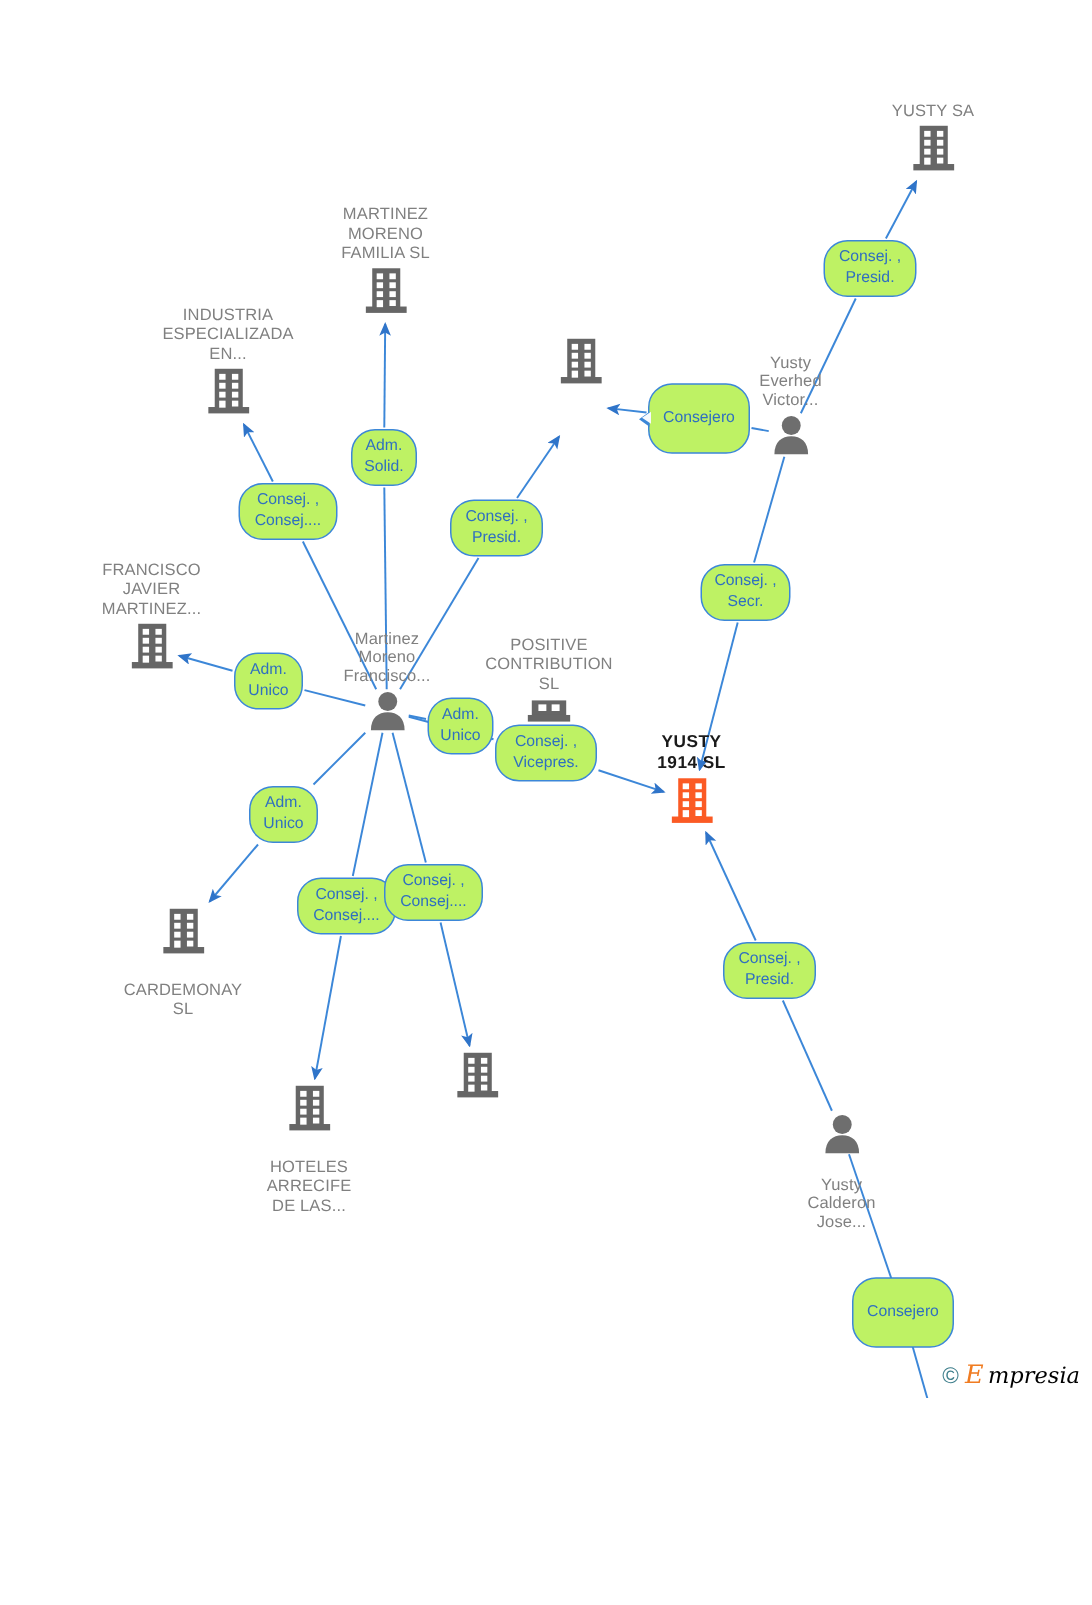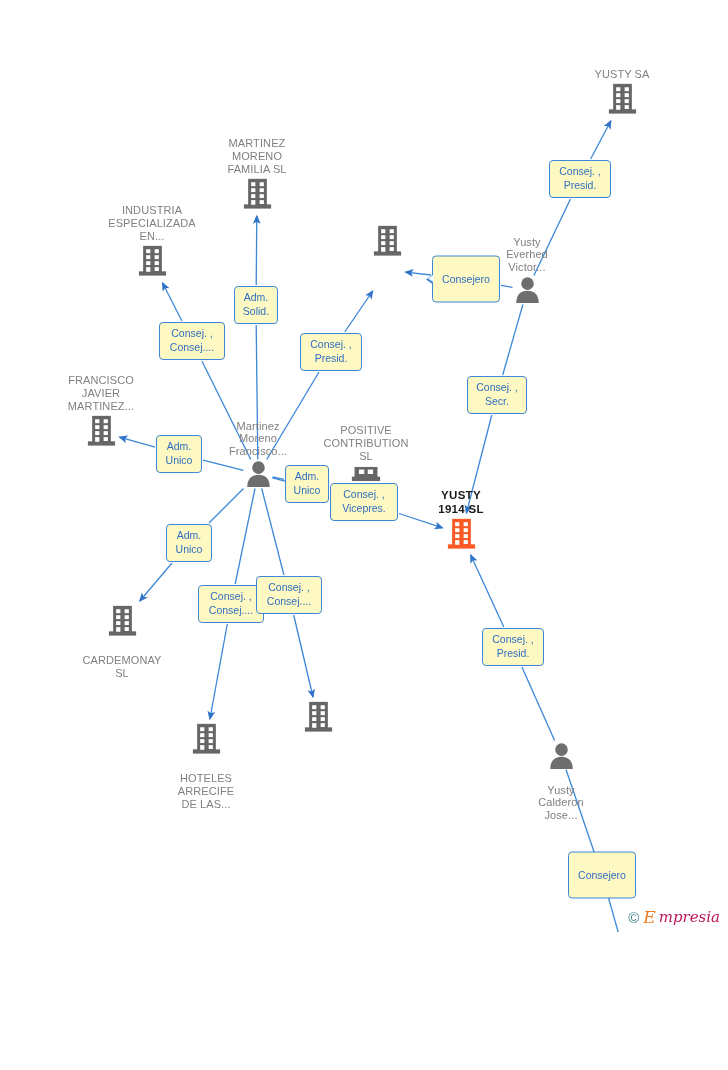--- a/index.html
+++ b/index.html
@@ -54,23 +54,23 @@
     color:#1a1a1a;
     font-weight:bold;
     font-size:11.5px;
     letter-spacing:.3px;
   }
 
   
   .rel{
     position:absolute;
     box-sizing:border-box;
-    background:#fef9c3;
+    background:#bef264;
     border:1.4px solid #3c87d8;
-    border-radius:4px;
+    border-radius:16px;
     color:#2f6fc0;
     font-size:10.5px;
     line-height:14px;
     text-align:center;
     padding:3px 5px;
     white-space:pre-line;
     transform:translate(-50%,-50%);
   }
   .rel.one-line{ padding:16px 7px; line-height:13px; }
 
@@ -113,21 +113,21 @@
     font-style:italic;
     font-size:17px;
     color:#f07c22;
     line-height:1;
     margin-right:-1px;
   }
   #watermark .wm-rest{
     font-family:"DejaVu Serif","Liberation Serif",serif;
     font-style:italic;
     font-size:15px;
-    color:#be185d;
+    color:#000000;
     line-height:1;
   }
 </style>
 </head>
 <body>
 
 <div id="graph">
 
   <svg id="edges" viewBox="0 0 728 1070" width="728" height="1070" xmlns="http://www.w3.org/2000/svg">
     <defs>

